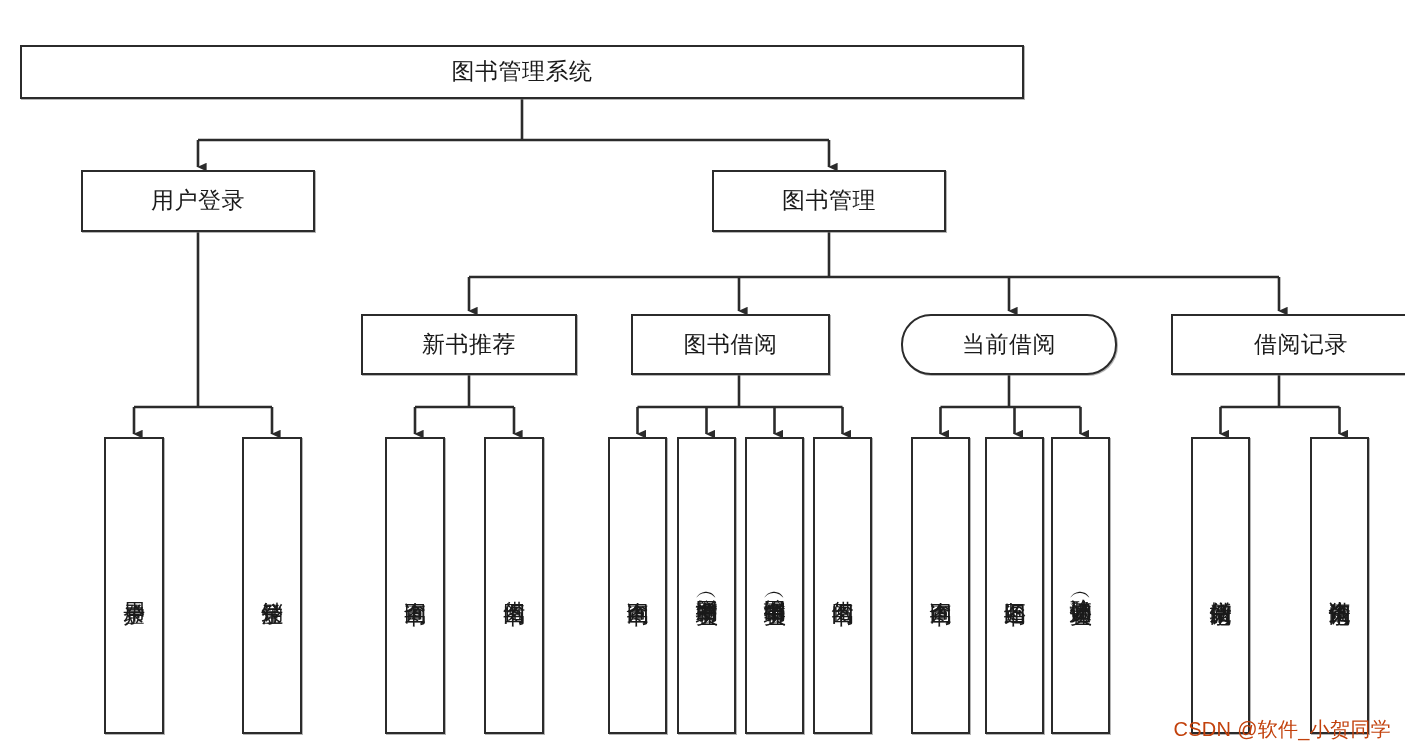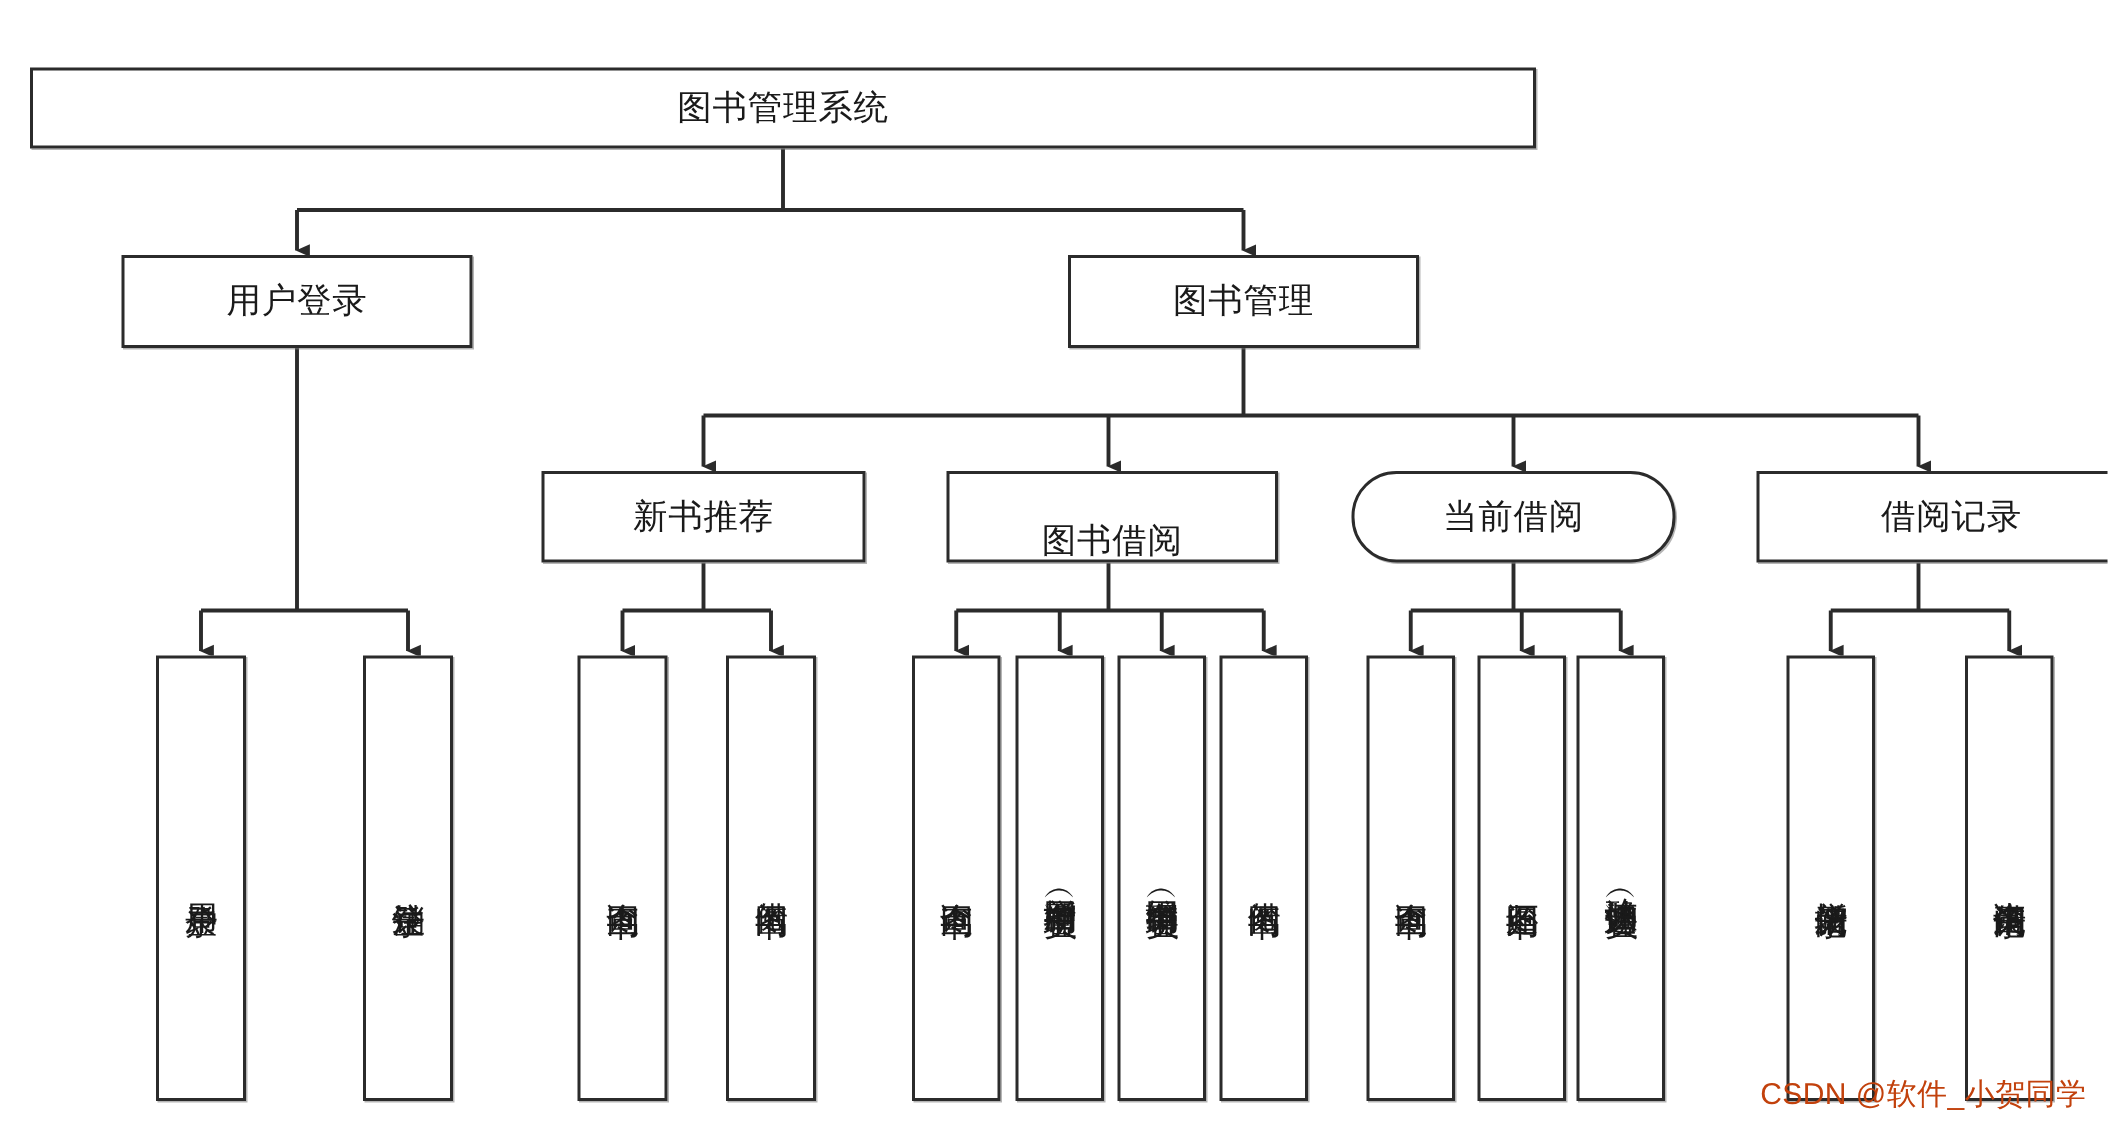--- a/index.html
+++ b/index.html
@@ -122,21 +122,21 @@
       </div>
       <div class="node-box" style="left: 81px; top: 170px; width: 234px; height: 62px;">
         <span class="node-label-h">用户登录</span>
       </div>
       <div class="node-box" style="left: 712px; top: 170px; width: 234px; height: 62px; text-align: right;">
         <span class="node-label-h">图书管理</span>
       </div>
       <div class="node-box" style="left: 361px; top: 314px; width: 216px; height: 61px;">
         <span class="node-label-h">新书推荐</span>
       </div>
-      <div class="node-box" style="left: 631px; top: 314px; width: 221px; height: 61px; align-items: flex-end;">
+      <div class="node-box" style="left: 631px; top: 314px; width: 199px; height: 61px;">
         <span class="node-label-h">图书借阅</span>
       </div>
       <div class="node-box" style="left: 901px; top: 314px; width: 216px; height: 61px; border-radius: 30px;">
         <span class="node-label-h">当前借阅</span>
       </div>
       <div class="node-box" style="left: 1171px; top: 314px; width: 260px; height: 61px;">
         <span class="node-label-h">借阅记录</span>
       </div>
       <div class="node-box" style="left: 104px; top: 437px; width: 60px; height: 297px;">
         <span class="node-label-v">用户登录</span>

